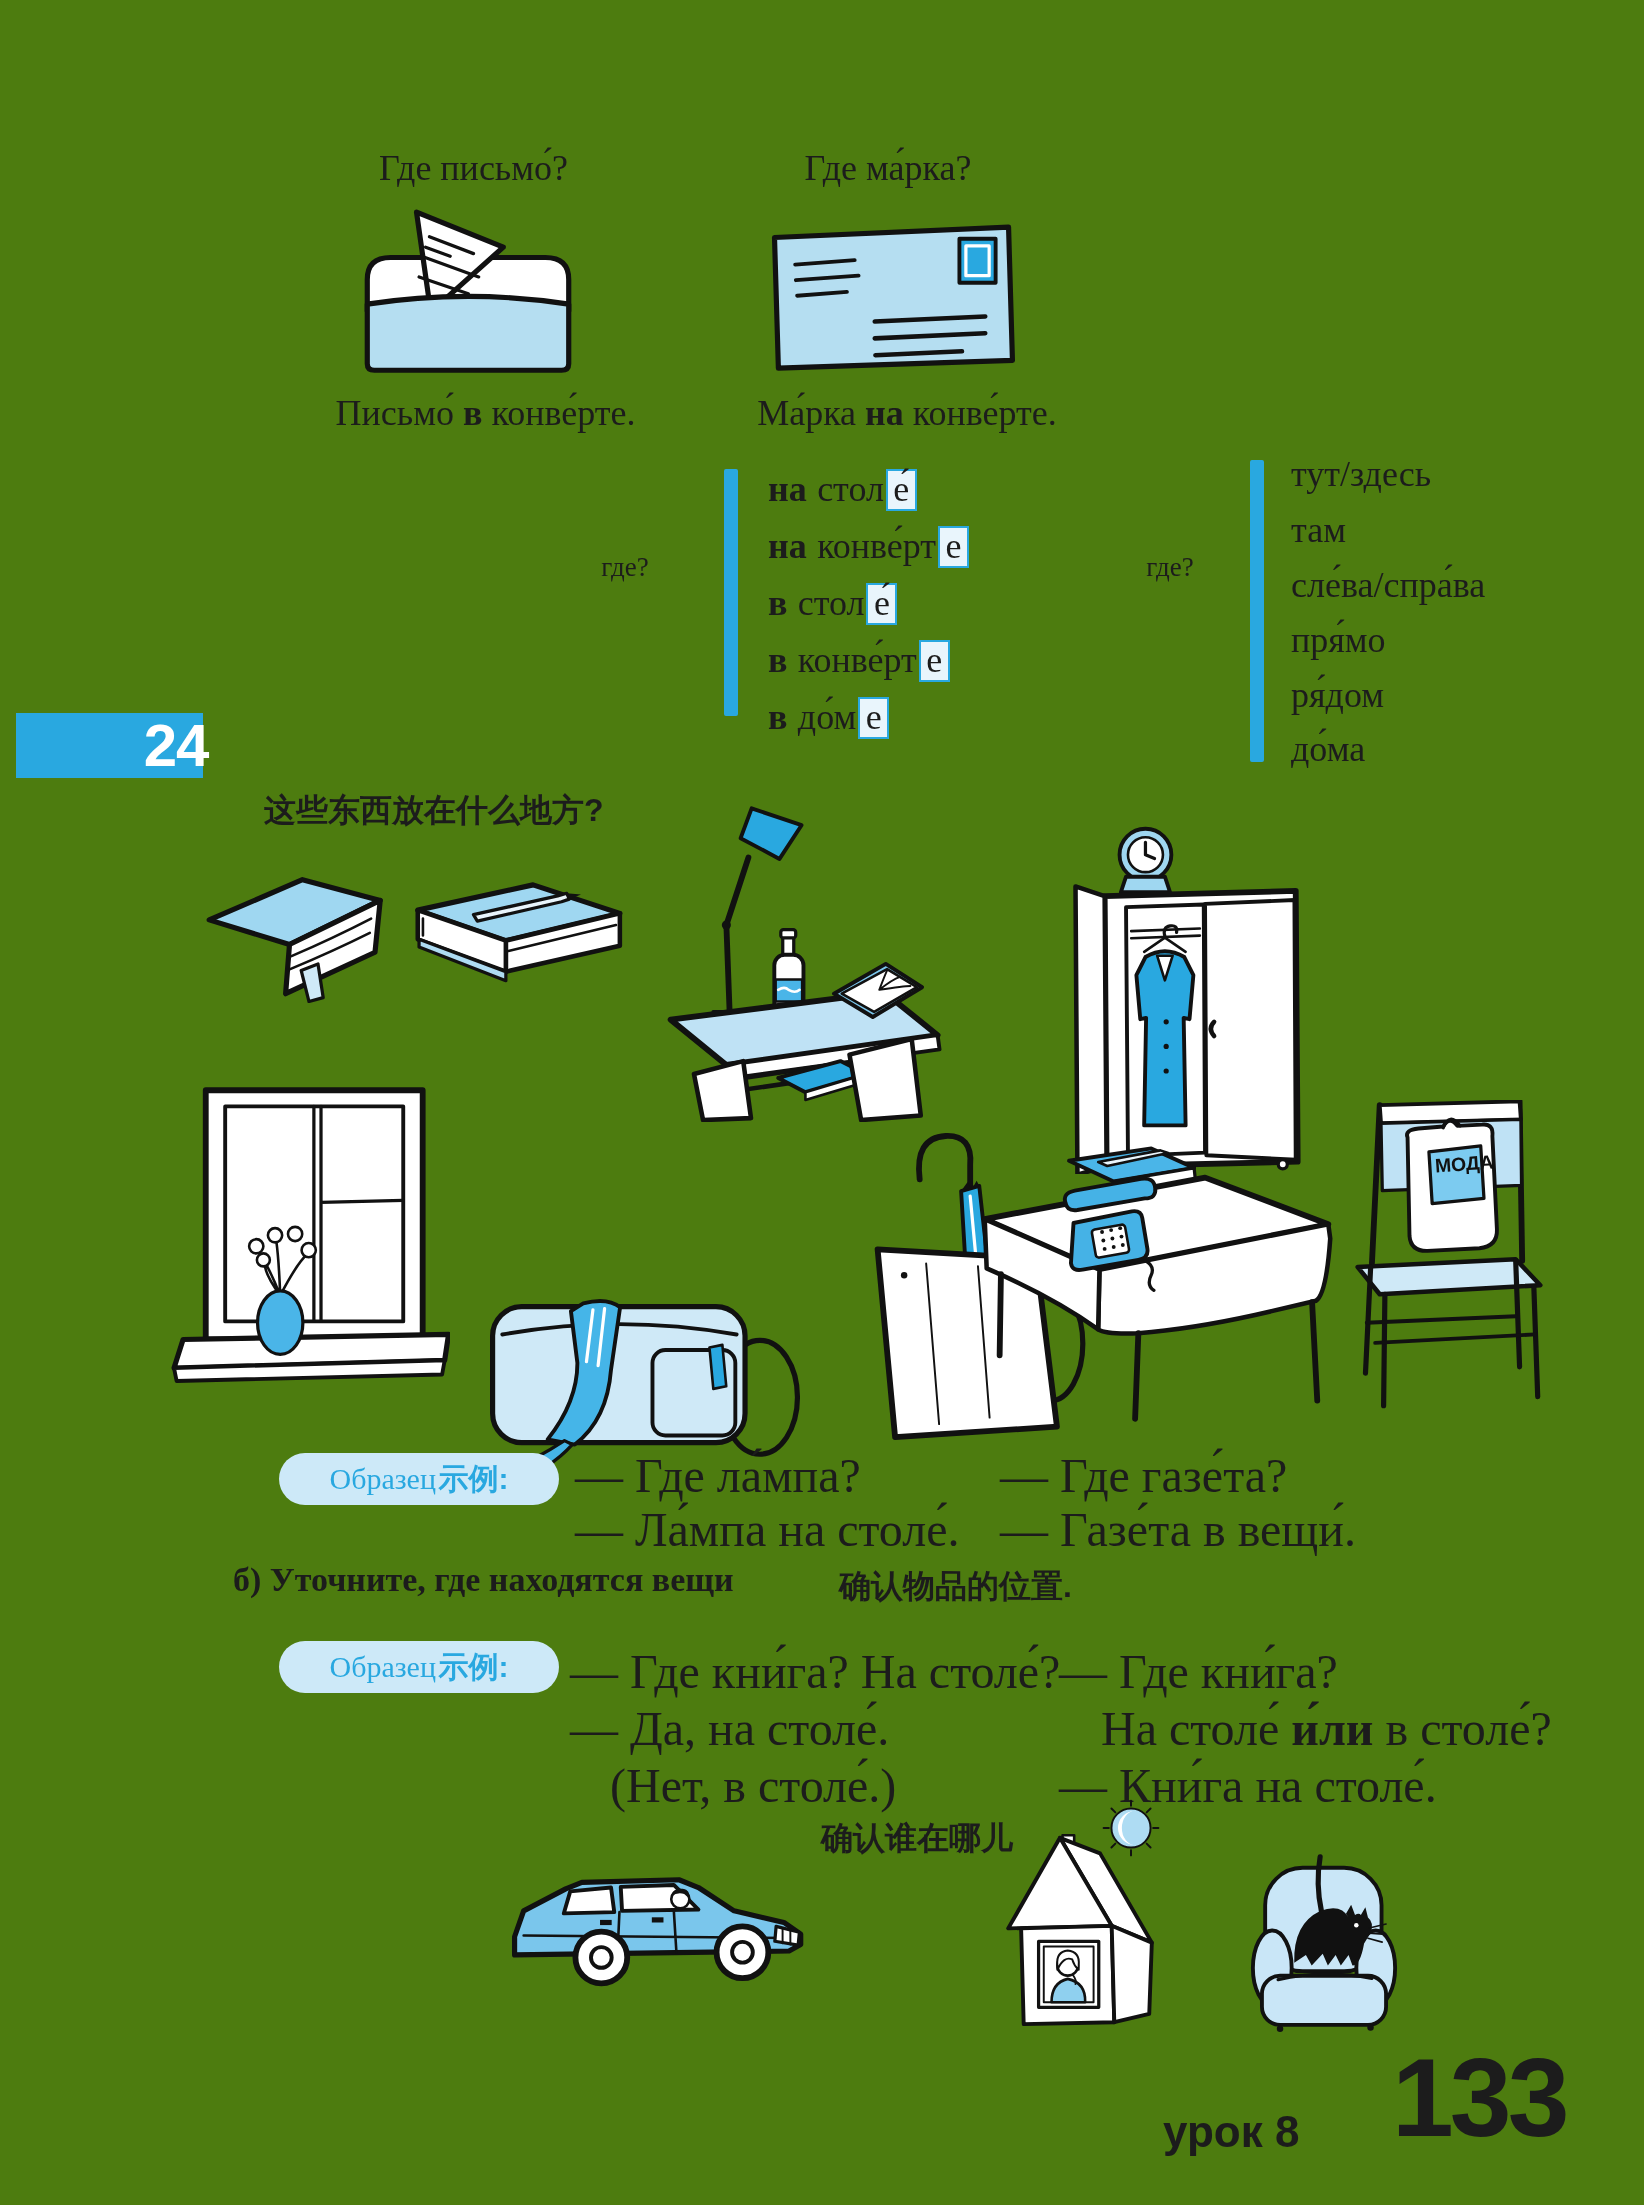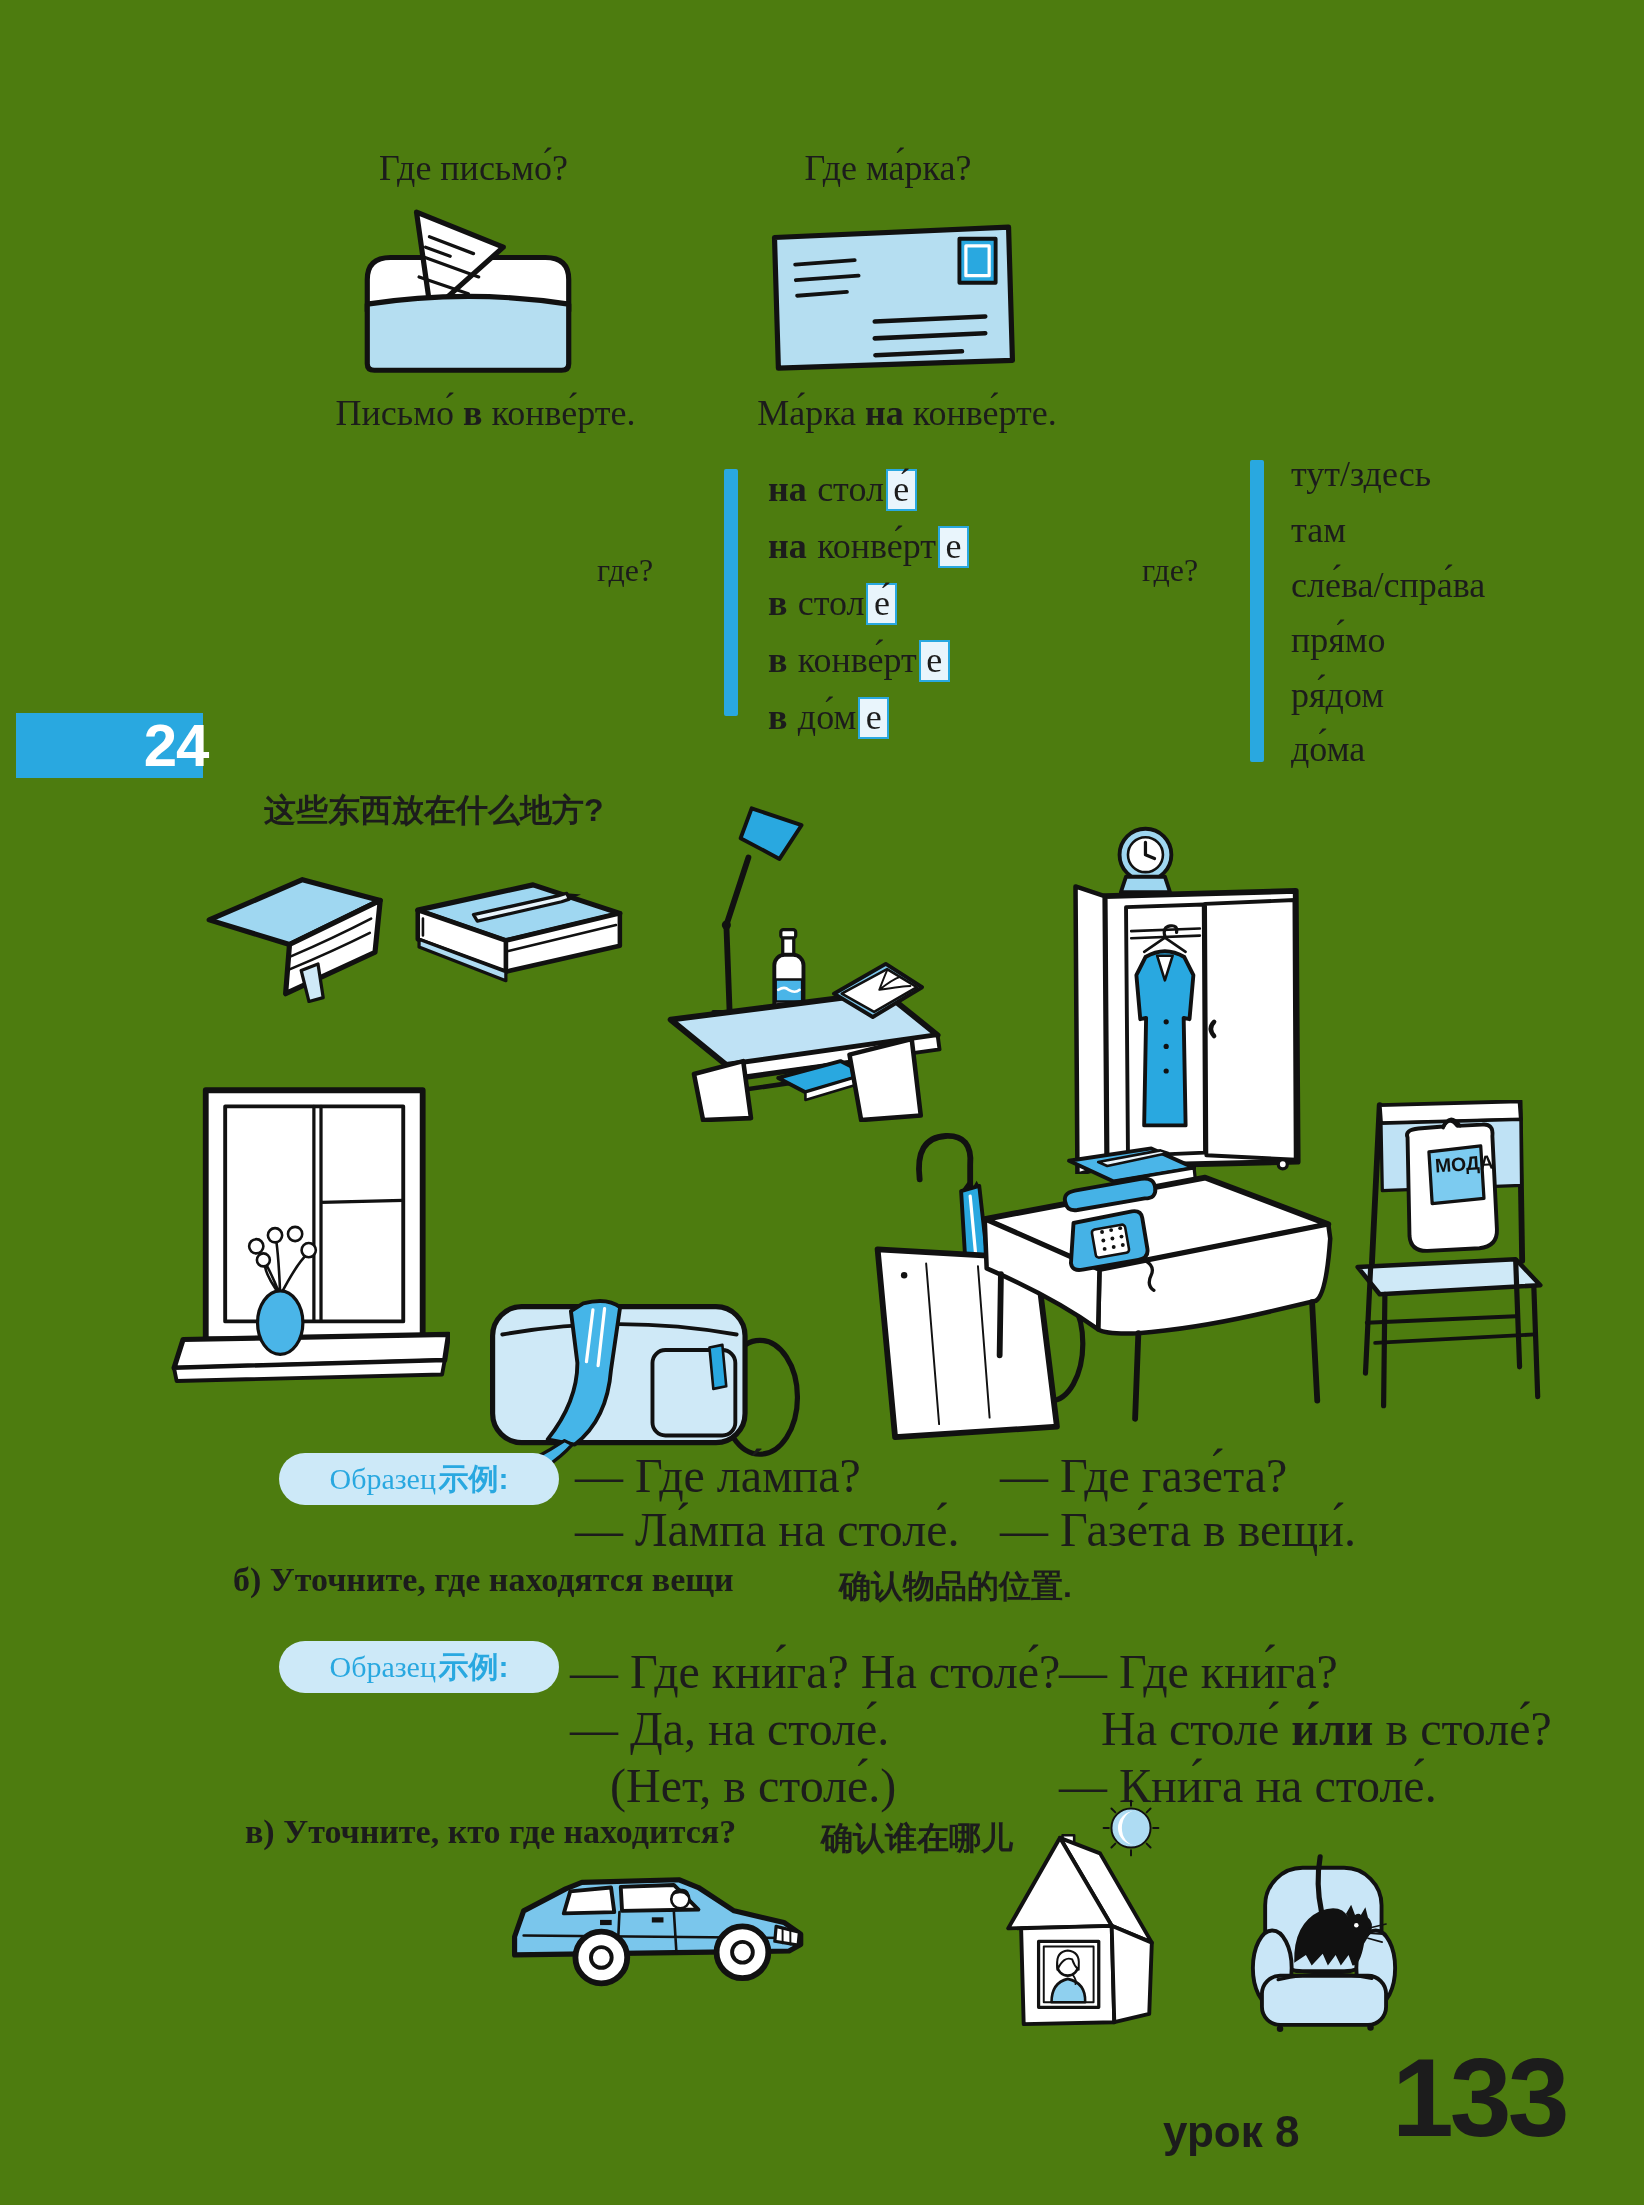--- a/index.html
+++ b/index.html
@@ -2,21 +2,21 @@
 <html style="--accent: #29a8e0; --badgebg: #cde9f8; --boxbg: #e9f5fc;font-size:10.4px"><head>
 <meta charset="utf-8">
 <style>
   html,body{margin:0;padding:0;background:#fff;}
   .page{position:relative;width:1645px;height:2205px;background:#4d7c0f;overflow:hidden;
         font-family:"Liberation Serif",serif;color:#1c1c1c;}
   .abs{position:absolute;}
   .ru{font-size:36px;line-height:1.15;white-space:nowrap;}
   .center{text-align:center;}
   .b{font-weight:bold;}
-  .qword{font-size:32px;}
+  .qword{font-size:27px;}
   .vbar{background:var(--accent);width:14.3px;border-radius:1.9px;}
   .g-item{font-size:36px;white-space:nowrap;}
   .g-item .prep{font-weight:bold;margin-right:10.4px;}
   .g-end{display:inline-block;min-width:18px;text-align:center;border:2.6px solid var(--accent);
          background:var(--boxbg);padding:0 4.5px;margin-left:1.9px;line-height:1.05;}
   .ex-badge{background:var(--accent);}
   .ex-num{font-family:"Liberation Sans",sans-serif;font-weight:bold;font-size:60px;color:#fff;
           text-align:right;letter-spacing:-1.3px;}
   .h-bold{font-weight:bold;font-size:34px;white-space:nowrap;}
   .cn{font-family:"Liberation Sans",sans-serif;font-weight:bold;font-size:32px;white-space:nowrap;}
@@ -232,21 +232,20 @@
     <span class="ru-part">Образец</span>
     <span class="cn-part">示例:</span>
   </div>
   <div class="abs dlg" style="left:570px;top:1644px;">— Где кни́га? На столе́?</div>
   <div class="abs dlg" style="left:1059px;top:1644px;">— Где кни́га?</div>
   <div class="abs dlg" style="left:570px;top:1701px;">— Да, на столе́.</div>
   <div class="abs dlg" style="left:1101px;top:1701px;"><span>На столе́ </span><span class="b">и́ли</span><span> в столе́?</span></div>
   <div class="abs dlg" style="left:610px;top:1758px;">(Нет, в столе́.)</div>
   <div class="abs dlg" style="left:1059px;top:1758px;">— Кни́га на столе́.</div>
 
-  <div class="abs h-bold" style="left:245px;top:1813px;">в) Уточните, кто где находится?</div>
   <div class="abs cn" style="left:821px;top:1817px;">确认谁在哪儿</div>
 
   <svg class="abs" style="left:1101px;top:1798px;" width="60" height="60" viewBox="0 0 92 92">
     <g stroke="#111" stroke-width="3">
       <path d="M46,4 L46,12 M46,80 L46,88 M4,46 L12,46 M80,46 L88,46 M16,16 L22,22 M70,70 L76,76 M16,76 L22,70 M70,22 L76,16"></path>
     </g>
     <circle cx="46" cy="46" r="30" fill="#aedcf3" stroke="#111" stroke-width="3"></circle>
     <path d="M52,20 a26,26 0 1,0 0,52 a20,26 0 1,1 0,-52 Z" fill="#fff"></path>
   </svg>
 

